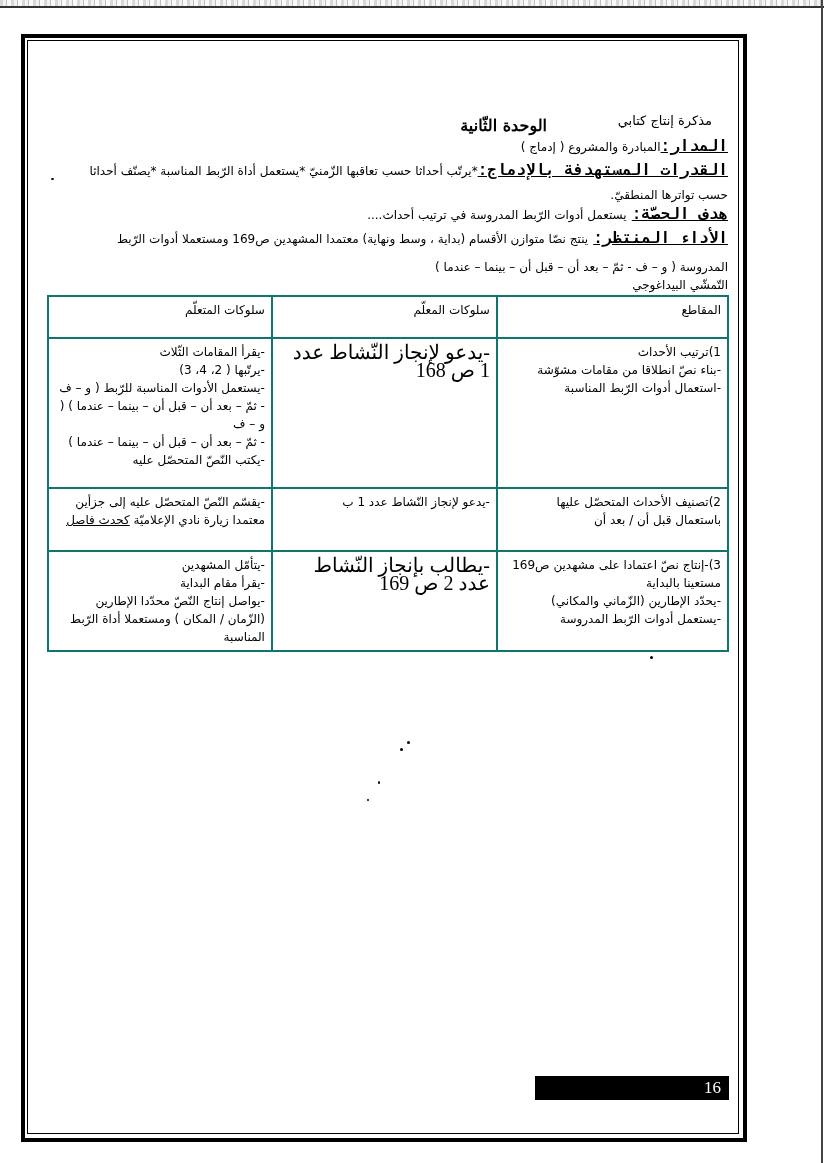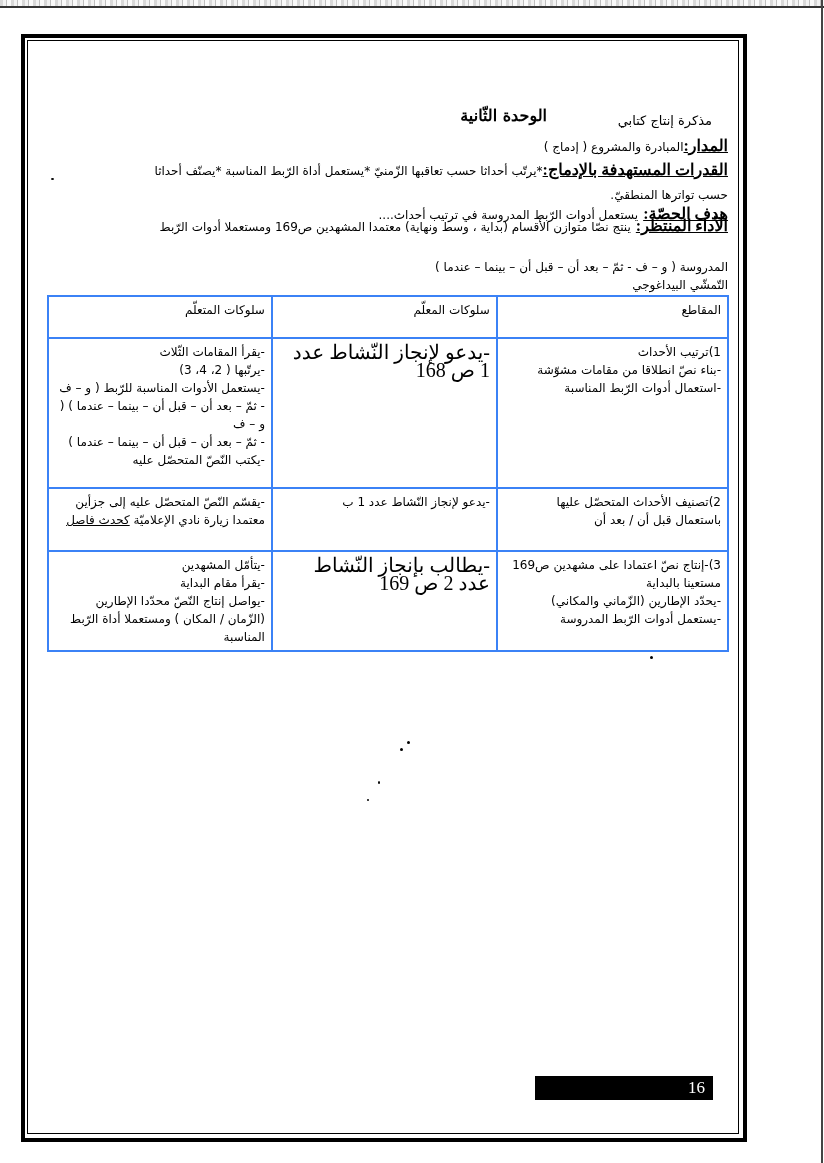--- a/index.html
+++ b/index.html
@@ -10,67 +10,67 @@
               border-bottom:2px solid #333; }
   .scan-right { position:absolute; right:1px; top:0; width:2px; height:1163px; background:#444; }
   .frame-outer { position:absolute; left:21px; top:34px; width:718px; height:1100px;
                  border:4px solid #000; box-sizing:content-box; }
   .frame-inner { position:absolute; left:27px; top:40px; width:710px; height:1092px;
                  border:1px solid #000; }
   .content { position:absolute; left:47px; top:100px; width:681px; direction:rtl; text-align:right; }
   .line { position:absolute; right:0; white-space:nowrap; direction:rtl; }
   .f-title { font-size:13px; }
   .f-unit { font-family:"DejaVu Serif", serif; font-size:16px; font-weight:bold; }
-  .head-lbl { font-family:Liberation Serif, serif; font-size:16px; font-weight:bold; text-decoration:underline; }
+  .head-lbl { font-family:Liberation Mono, monospace; font-size:16px; font-weight:bold; text-decoration:underline; }
   .small { font-size:12px; }
   table.plan { position:absolute; left:47px; top:295px; width:682px; border-collapse:collapse;
                direction:rtl; font-size:12px; }
-  table.plan td { border:2px solid #3b82f6; vertical-align:top; padding:4px 6px; line-height:18px; text-align:right; }
+  table.plan td { border:2px solid #0f766e; vertical-align:top; padding:4px 6px; line-height:18px; text-align:right; }
   .c1 { width:204px; } .c2 { width:205px; } .c3 { width:211px; }
   .num { font-family:"Liberation Serif", serif; font-size:20px; }
   u.ul { text-decoration:underline; }
-  .page-bar { position:absolute; left:535px; top:1076px; width:178px; height:24px; background:#000;
+  .page-bar { position:absolute; left:535px; top:1076px; width:194px; height:24px; background:#000;
               color:#fff; font-family:"Liberation Serif", serif; font-size:17px; text-align:right;
               box-sizing:border-box; padding:2px 8px 0 0; }
   .speck { position:absolute; background:#000; border-radius:50%; }
 </style>
 </head>
 <body>
 
 <div class="scan-top"></div>
 <div class="scan-right"></div>
 
 <div class="frame-outer"></div>
 <div class="frame-inner"></div>
 
 <div class="content">
   <div class="line" style="top:10px; right:16px;">
     <span class="f-title">مذكرة إنتاج كتابي</span>
   </div>
-  <div class="line" style="top:6px; right:181px;">
+  <div class="line" style="top:16px; right:181px;">
     <span class="f-unit">الوحدة الثّانية</span>
   </div>
 
   <div class="line" style="top:36px;">
     <span class="head-lbl">المدار:</span><span class="small">المبادرة والمشروع ( إدماج )</span>
   </div>
 
   <div class="line" style="top:60px;">
     <span class="head-lbl">القدرات المستهدفة بالإدماج:</span><span class="small">*يرتّب أحداثا حسب تعاقبها الزّمنيّ *يستعمل أداة الرّبط المناسبة *يصنّف أحداثا</span>
   </div>
   <div class="line" style="top:84px;">
     <span class="small">حسب تواترها المنطقيّ.</span>
   </div>
 
   <div class="line" style="top:104px;margin-left:32px;">
     <span class="head-lbl">هدف الحصّة:</span>
     <span class="small">يستعمل أدوات الرّبط المدروسة في ترتيب أحداث....</span>
   </div>
 
-  <div class="line" style="top:116px;">
+  <div class="line" style="top:128px;">
     <span class="head-lbl">الأداء المنتظر:</span>
     <span class="small">ينتج نصّا متوازن الأقسام (بداية ، وسط ونهاية) معتمدا المشهدين ص169 ومستعملا أدوات الرّبط</span>
   </div>
   <div class="line" style="top:156px;">
     <span class="small">المدروسة ( و – ف - ثمّ – بعد أن – قبل أن – بينما – عندما )</span>
   </div>
   <div class="line" style="top:174px;">
     <span class="small">التّمشّي البيداغوجي</span>
   </div>
 </div>

